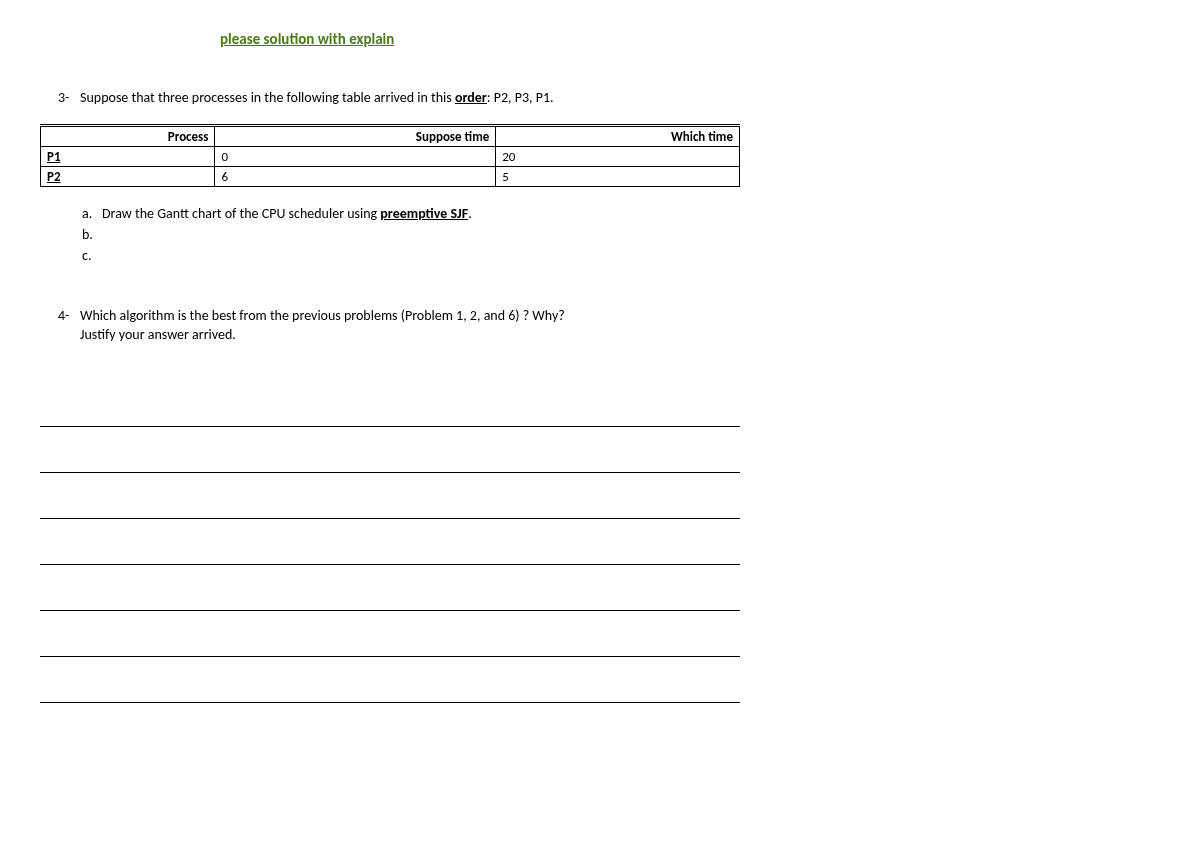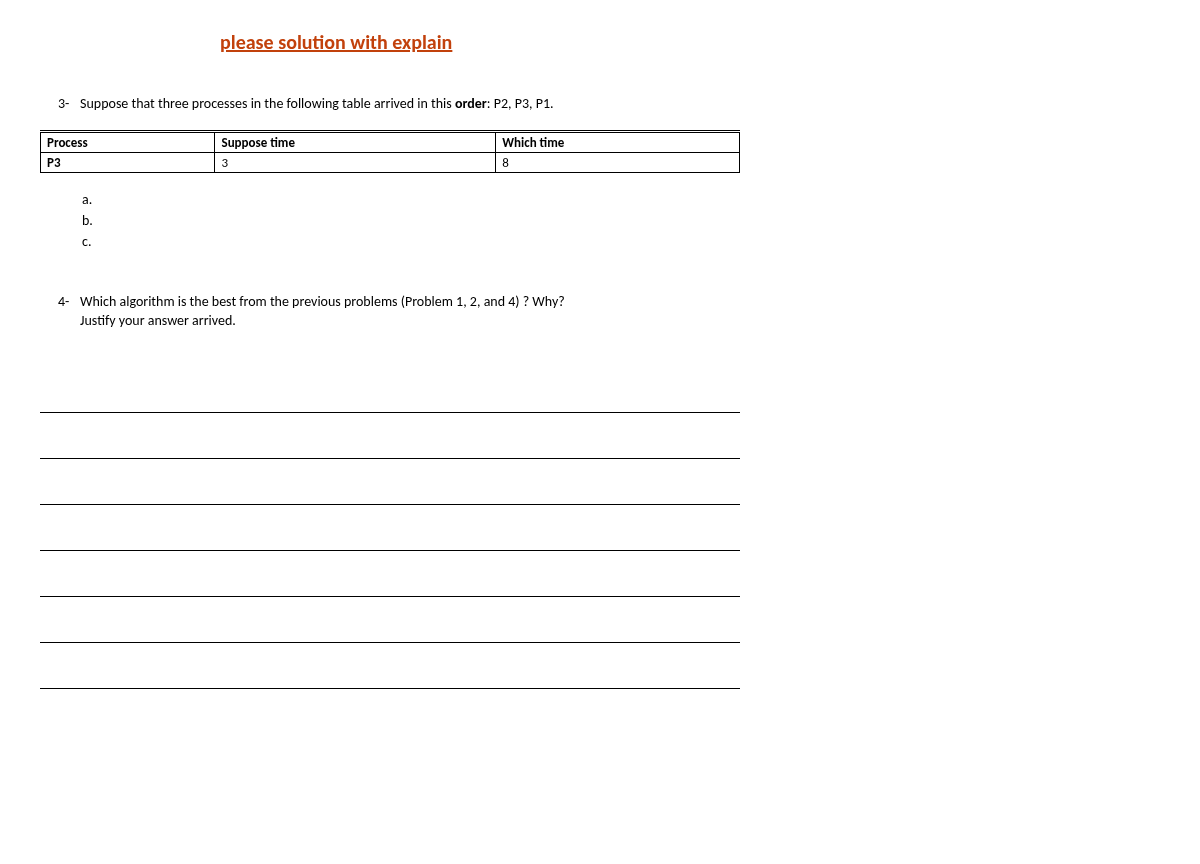--- a/index.html
+++ b/index.html
@@ -11,24 +11,24 @@
       padding: 30px 40px;
       width: 1200px;
     }
     .content-wrap {
       width: 700px;
     }
     .title-link {
       display: block;
       margin-left: 180px;
       margin-bottom: 40px;
-      color: #c2410c;
+      color: #4d7c0f;
       font-weight: bold;
       text-decoration: underline;
-      font-size: 20px;
+      font-size: 15px;
     }
     .q-block {
       margin-bottom: 16px;
     }
     .q-line {
       display: flex;
       margin-left: 18px;
       margin-bottom: 12px;
       line-height: 1.4;
     }
@@ -48,20 +48,21 @@
       text-align: left;
       font-size: 13px;
     }
     table.proc thead tr {
       border-top: 3px double #000;
     }
     table.proc th {
       font-weight: bold;
       border-top: 2px solid #000;
       border-bottom: 1px solid #000;
+      text-align: right;
     }
     .sub-list {
       margin-left: 42px;
       margin-bottom: 20px;
     }
     .sub-line {
       display: flex;
       line-height: 1.5;
     }
     .sub-marker {
@@ -69,21 +70,21 @@
       flex-shrink: 0;
     }
     .answer-lines {
       margin-top: 36px;
     }
     .answer-line {
       border-bottom: 1px solid #000;
       height: 46px;
       margin-bottom: 0;
     }
-    .bold { font-weight: bold; }
+    .bold { font-weight: bold; text-decoration: underline; }
   </style>
 </head>
 <body>
 
 <div class="content-wrap">
 
   <span class="title-link">please solution with explain</span>
 
   <div class="q-block">
     <div class="q-line">
@@ -97,46 +98,54 @@
   <table class="proc">
     <thead>
       <tr>
         <th>Process</th>
         <th>Suppose time</th>
         <th>Which time</th>
       </tr>
     </thead>
     <tbody>
       <tr>
-        <td class="bold">P3</td>
-        <td>3</td>
-        <td>8</td>
+        <td class="bold">P1</td>
+        <td>0</td>
+        <td>20</td>
+      </tr>
+      <tr>
+        <td class="bold">P2</td>
+        <td>6</td>
+        <td>5</td>
       </tr>
     </tbody>
   </table>
 
   <div class="sub-list">
     <div class="sub-line">
       <span class="sub-marker">a.</span>
+      <span>
+        <span>Draw the Gantt chart of the CPU scheduler using </span><span class="bold">preemptive SJF</span><span>.</span>
+      </span>
     </div>
     <div class="sub-line">
       <span class="sub-marker">b.</span>
     </div>
     <div class="sub-line">
       <span class="sub-marker">c.</span>
     </div>
   </div>
 
   <div style="height:20px"></div>
 
   <div class="q-block">
     <div class="q-line">
       <span class="q-marker">4-</span>
       <span class="q-text">
-        <span>Which algorithm is the best from the previous problems (Problem 1, 2, and 4) ? Why?</span><br>
+        <span>Which algorithm is the best from the previous problems (Problem 1, 2, and 6) ? Why?</span><br>
         <span>Justify your answer arrived.</span>
       </span>
     </div>
   </div>
 
   <div class="answer-lines">
     <div class="answer-line"></div>
     <div class="answer-line"></div>
     <div class="answer-line"></div>
     <div class="answer-line"></div>

